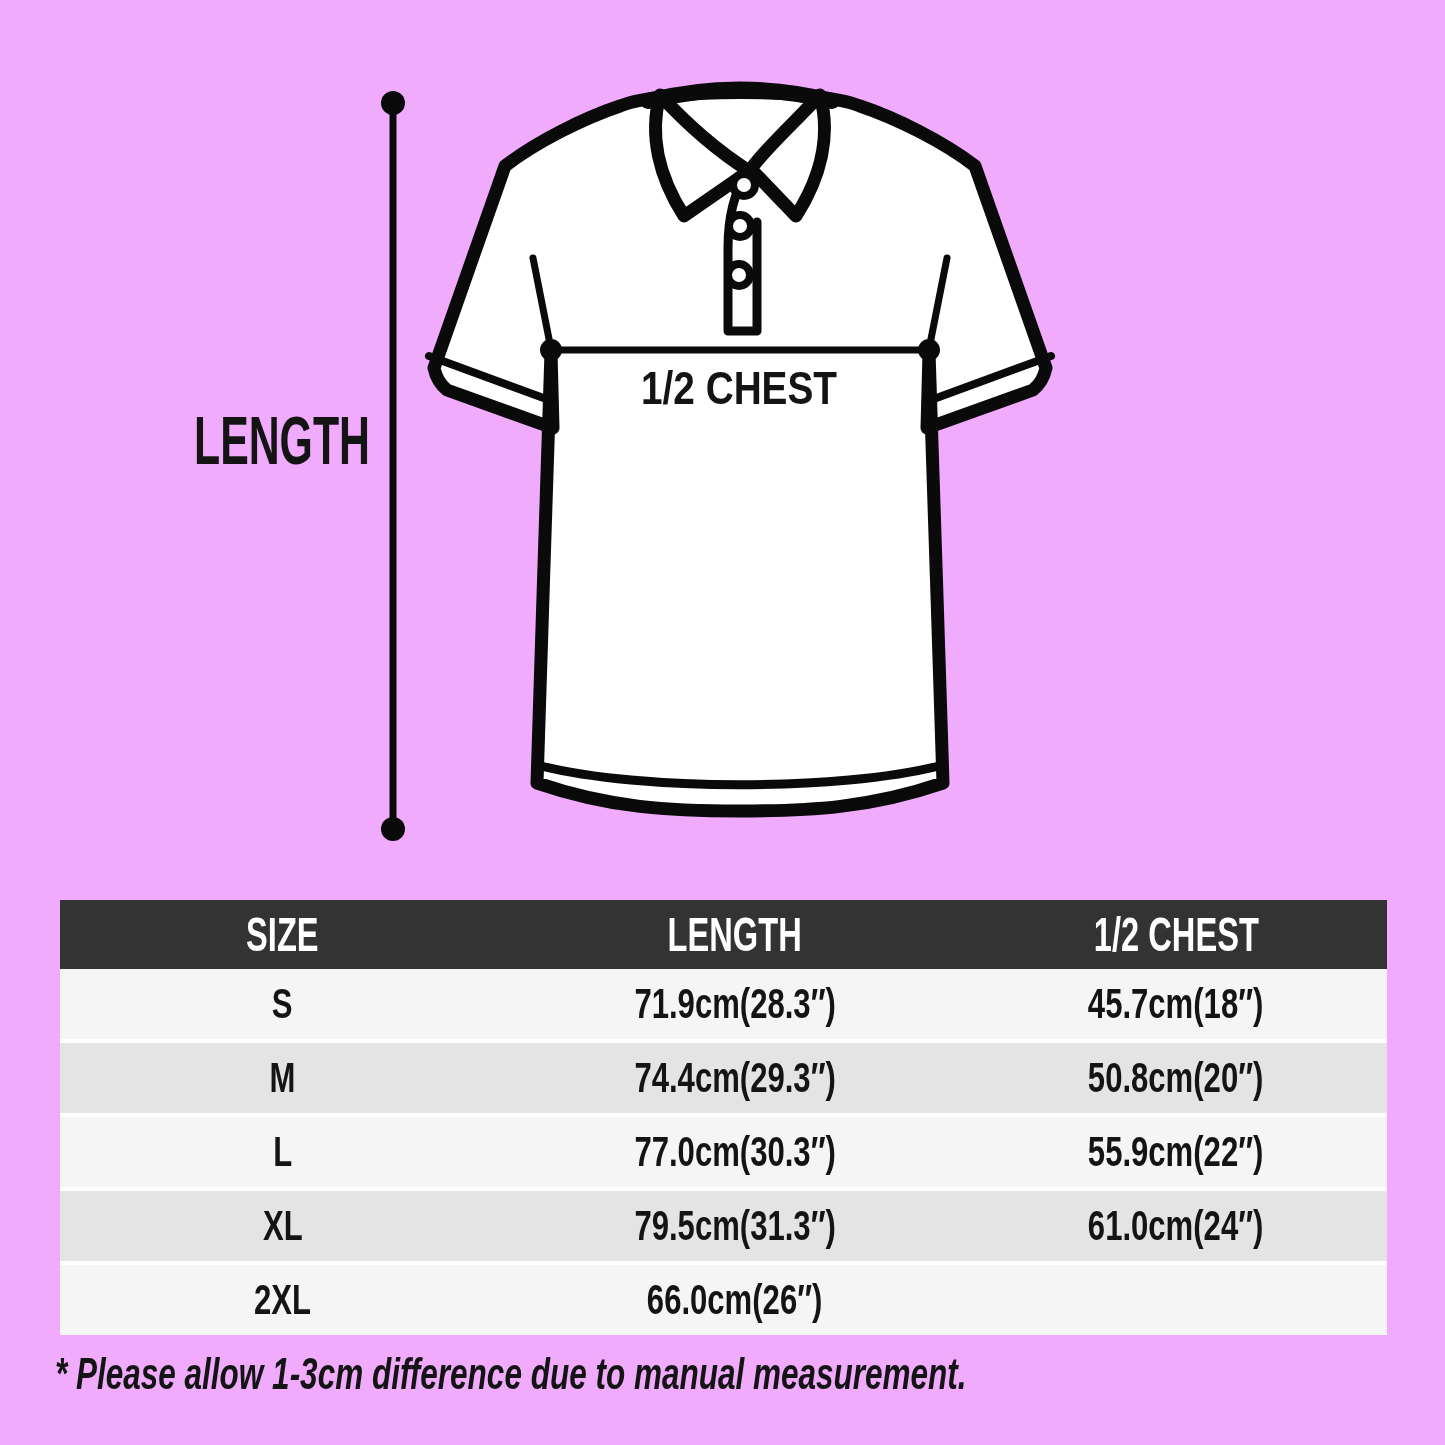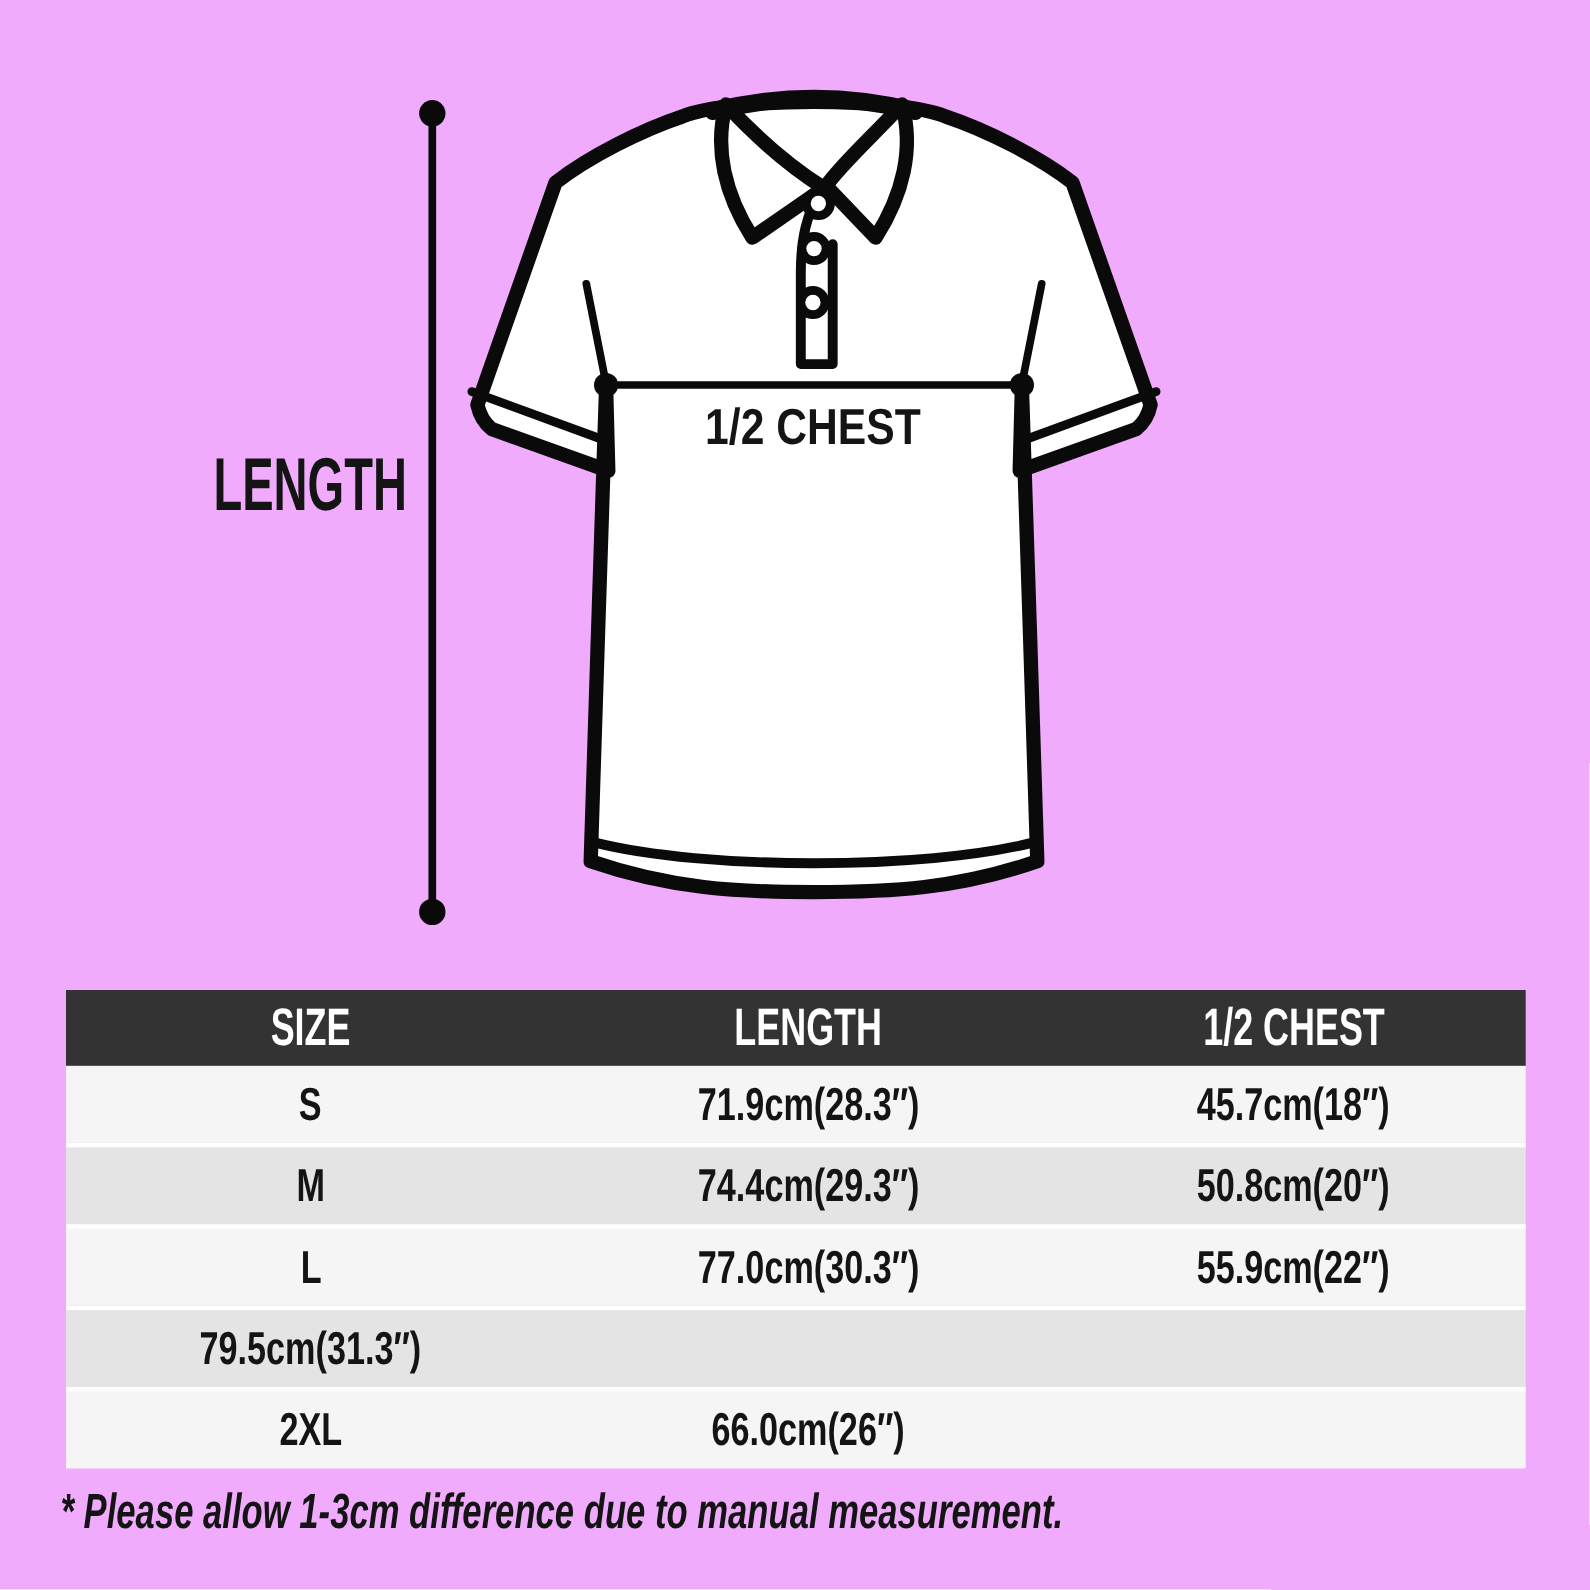--- a/index.html
+++ b/index.html
@@ -98,21 +98,23 @@
       <div class="cell"><span>M</span></div>
       <div class="cell"><span>74.4cm(29.3″)</span></div>
       <div class="cell"><span>50.8cm(20″)</span></div>
     </div>
     <div class="trow light">
       <div class="cell"><span>L</span></div>
       <div class="cell"><span>77.0cm(30.3″)</span></div>
       <div class="cell"><span>55.9cm(22″)</span></div>
     </div>
     <div class="trow dark">
+      <div class="cell"><span>XL</span></div>
       <div class="cell"><span>79.5cm(31.3″)</span></div>
+      <div class="cell"><span>61.0cm(24″)</span></div>
     </div>
     <div class="trow light">
       <div class="cell"><span>2XL</span></div>
       <div class="cell"><span>66.0cm(26″)</span></div>
     </div>
   </div>
 
   <div class="footnote">
     <span>* Please allow 1-3cm difference due to manual measurement.</span>
   </div>

